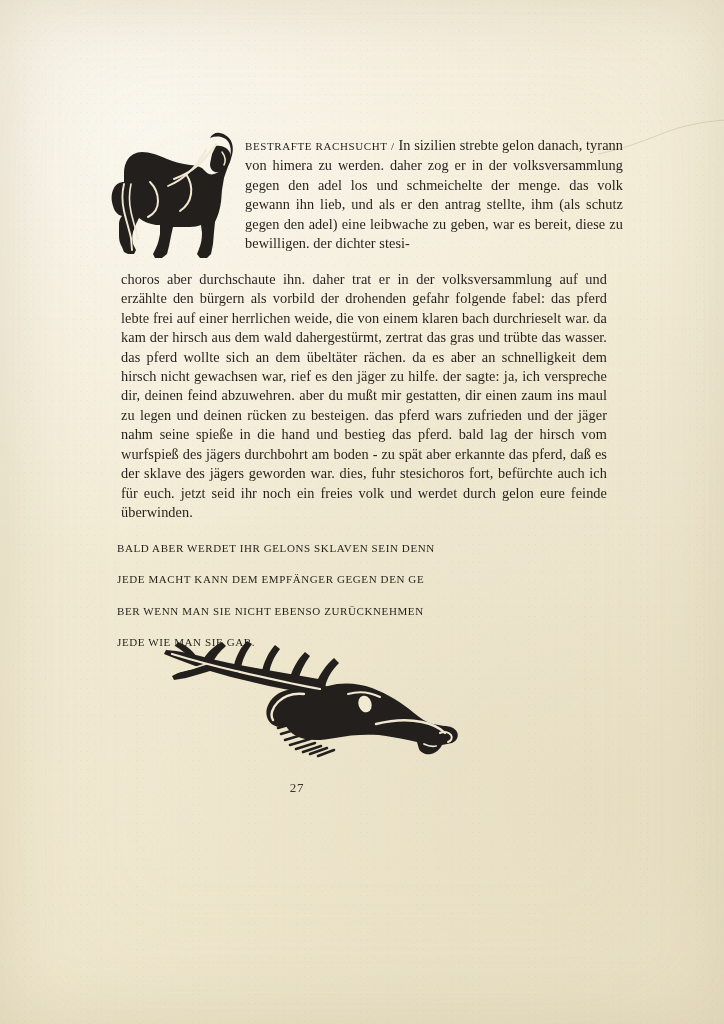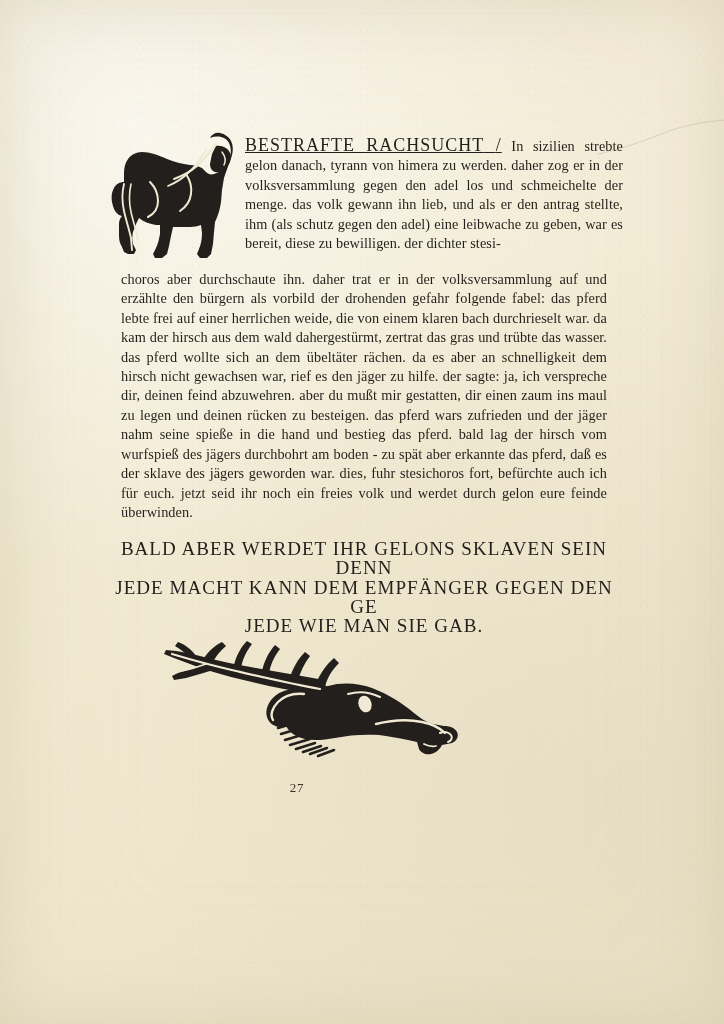--- a/index.html
+++ b/index.html
@@ -76,33 +76,32 @@
   }
 
   
   .intro {
     margin: 0;
     padding-left: 140px;
     text-indent: 0;
   }
   .intro .head {
     letter-spacing: 0.055em;
-    font-size: 18px;
-    text-decoration: underline;
+    font-size: 11px;
   }
   .body-cont {
     margin: 16px;
   }
 
   .moral {
-    margin: 0;
+    margin: 12px;
     letter-spacing: 0.055em;
-    font-size: 19px;
+    font-size: 11px;
     line-height: 19.45px;
-    text-align: center;
+    text-align: left;
     color: #241f1b;
   }
 
   .horse-cut {
     position: absolute;
     left: 98px;
     top: 132px;
     width: 152px;
     height: 132px;
   }
@@ -224,20 +223,21 @@
 
   <div class="article">
 
     <p class="textblock intro"><span class="head">BESTRAFTE RACHSUCHT</span><span class="head">&nbsp;</span><span class="head">/</span>
       <span>In sizilien strebte gelon danach, tyrann von himera zu werden. daher zog er in der volksversammlung gegen den adel los und schmeichelte der menge. das volk gewann ihn lieb, und als er den antrag stellte, ihm (als schutz gegen den adel) eine leibwache zu geben, war es bereit, diese zu bewilligen. der dichter stesi-</span></p>
 
     <p class="textblock body-cont">choros aber durchschaute ihn. daher trat er in der volksversammlung auf und erzählte den bürgern als vorbild der drohenden gefahr folgende fabel: das pferd lebte frei auf einer herrlichen weide, die von einem klaren bach durchrieselt war. da kam der hirsch aus dem wald dahergestürmt, zertrat das gras und trübte das wasser. das pferd wollte sich an dem übeltäter rächen. da es aber an schnelligkeit dem hirsch nicht gewachsen war, rief es den jäger zu hilfe. der sagte: ja, ich verspreche dir, deinen feind abzuwehren. aber du mußt mir gestatten, dir einen zaum ins maul zu legen und deinen rücken zu besteigen. das pferd wars zufrieden und der jäger nahm seine spieße in die hand und bestieg das pferd. bald lag der hirsch vom wurfspieß des jägers durchbohrt am boden - zu spät aber erkannte das pferd, daß es der sklave des jägers geworden war. dies, fuhr stesichoros fort, befürchte auch ich für euch. jetzt seid ihr noch ein freies volk und werdet durch gelon eure feinde überwinden.</p>
 
     <p class="moral">BALD ABER WERDET IHR GELONS SKLAVEN SEIN DENN</p>
     <p class="moral">JEDE MACHT KANN DEM EMPFÄNGER GEGEN DEN GE</p>
+    <p class="moral">BER WENN MAN SIE NICHT EBENSO ZURÜCKNEHMEN</p>
     <p class="moral">JEDE WIE MAN SIE GAB.</p>
   </div>
 
   <svg class="stag-cut" viewBox="0 0 316 122">
     <g class="ink">
 
       <path d="M172 44
                C 150 40, 126 36, 104 32
                C 86 29, 66 25, 48 20
                C 40 18, 32 16, 24 15

